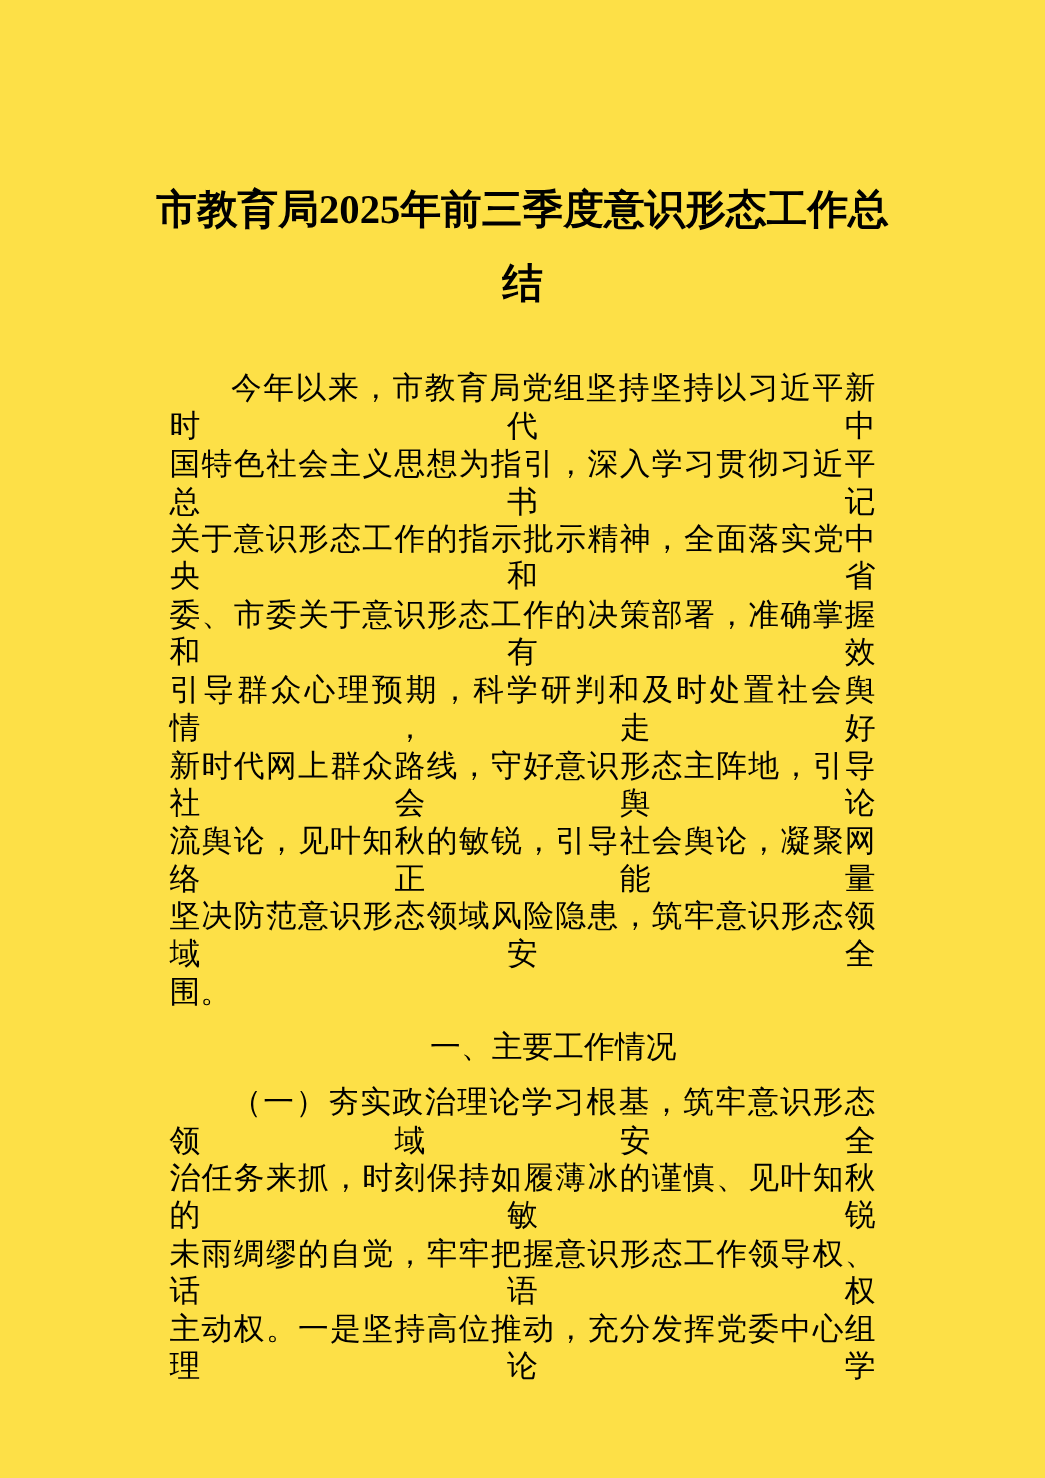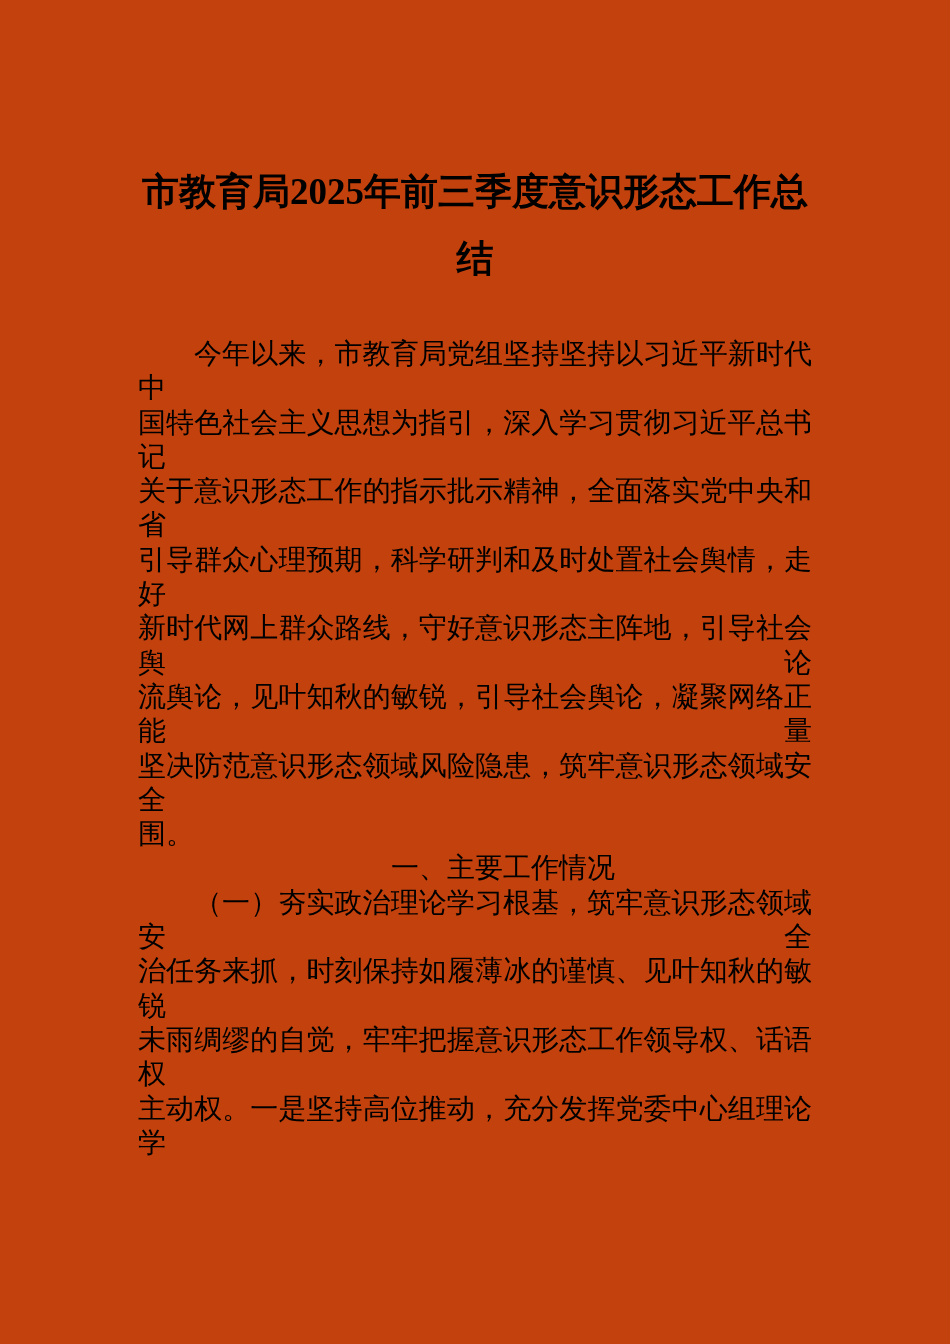--- a/index.html
+++ b/index.html
@@ -4,21 +4,21 @@
 <style>
   html, body {
     margin: 0;
     padding: 0;
     background: #ffffff;
   }
   .page {
     position: relative;
     width: 950px;
     height: 1344px;
-    background: #c2410c;
+    background: #fde047;
     color: #000000;
     font-family: "Liberation Serif", sans-serif;
     overflow: hidden;
   }
   .doc-title {
     padding-top: 158px;
     font-size: 37px;
     font-weight: 700;
     line-height: 67px;
     text-align: center;
@@ -26,21 +26,21 @@
   }
   .doc-title .title-line {
     display: block;
   }
   .doc-body {
     margin: 45px 138px 0 138px;
     font-size: 28px;
     line-height: 34.3px;
   }
   .para {
-    margin: 0;
+    margin: 16px;
   }
   .line {
     display: block;
     text-align: justify;
   }
   .line.j {
     text-align-last: justify;
   }
   .line.first {
     text-indent: 2em;
@@ -57,20 +57,21 @@
   <h1 class="doc-title">
     <span class="title-line">市教育局2025年前三季度意识形态工作总</span>
     <span class="title-line">结</span>
   </h1>
 
   <div class="doc-body">
       <div class="para body">
         <div class="line first j">今年以来，市教育局党组坚持坚持以习近平新时代中</div>
         <div class="line j">国特色社会主义思想为指引，深入学习贯彻习近平总书记</div>
         <div class="line j">关于意识形态工作的指示批示精神，全面落实党中央和省</div>
+        <div class="line j">委、市委关于意识形态工作的决策部署，准确掌握和有效</div>
         <div class="line j">引导群众心理预期，科学研判和及时处置社会舆情，走好</div>
         <div class="line j">新时代网上群众路线，守好意识形态主阵地，引导社会舆论</div>
         <div class="line j">流舆论，见叶知秋的敏锐，引导社会舆论，凝聚网络正能量</div>
         <div class="line j">坚决防范意识形态领域风险隐患，筑牢意识形态领域安全</div>
         <div class="line">围。</div>
       </div>
       <div class="para heading">
         <div class="line first">一、主要工作情况</div>
       </div>
       <div class="para body">

